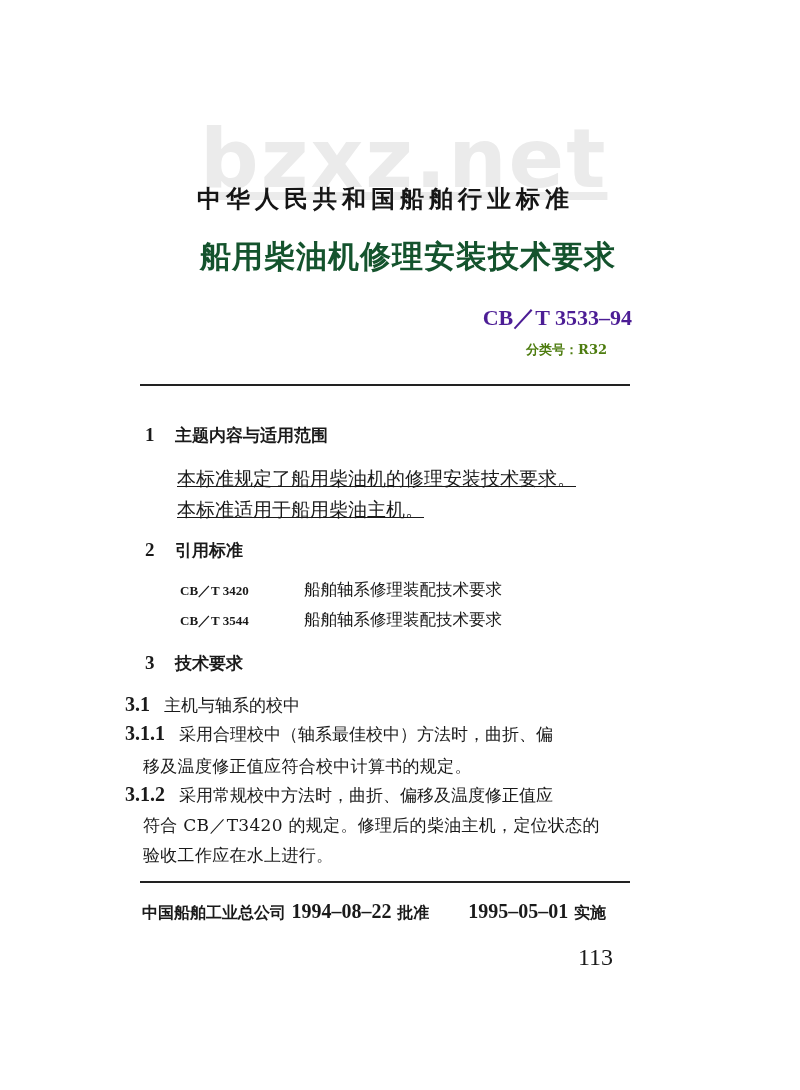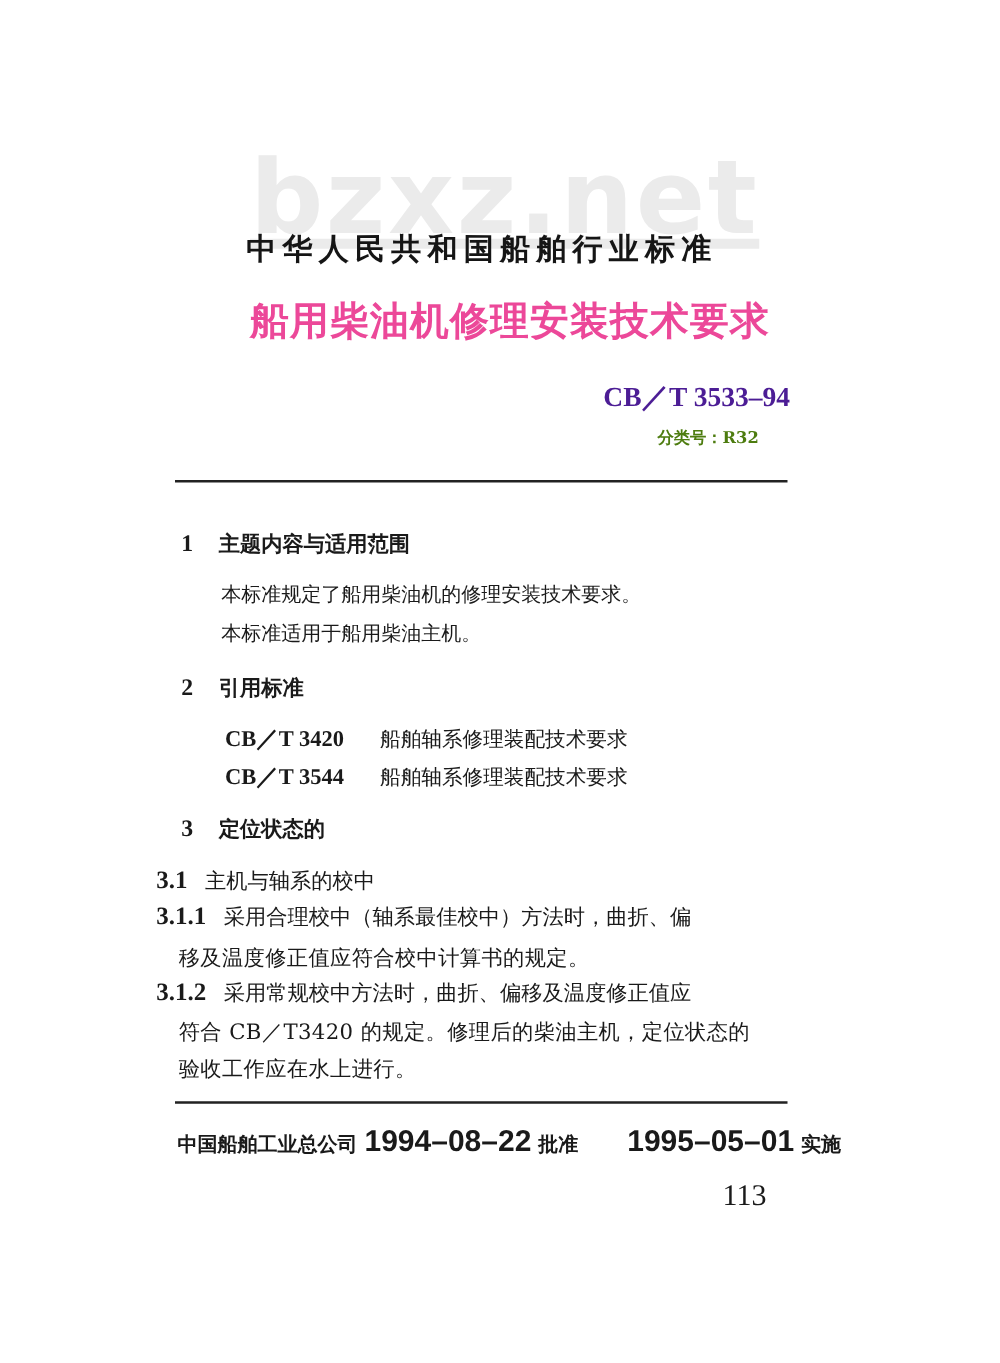--- a/index.html
+++ b/index.html
@@ -11,44 +11,44 @@
   .watermark {
     left: 200px; top: 118px; font-family: "DejaVu Sans", "Liberation Sans", sans-serif;
     font-weight: bold; font-size: 82px; color: #ebebeb; letter-spacing: 2px; line-height: 1; text-decoration: underline;
   }
   .std-header {
     left: 197px; top: 183px; font-family: Liberation Mono, monospace;
     font-weight: bold; font-size: 24px; letter-spacing: 5px; color: #151515;
   }
   .doc-title {
     left: 200px; top: 236px; font-family: "DejaVu Sans", "Liberation Sans", sans-serif;
-    font-weight: bold; font-size: 31px; letter-spacing: 1px; color: #ec4899; text-align: right;
+    font-weight: bold; font-size: 31px; letter-spacing: 1px; color: #14532d; text-align: right;
   }
   .std-number {
     right: 168px; top: 303px; font-family: "Liberation Serif", serif; font-weight: bold;
     font-size: 22px; color: #4c1d95;
   }
   .class-no {
     right: 193px; top: 341px; font-size: 13px; font-weight: bold; color: #4d7c0f;
   }
   .rule { height: 2px; background: #222; left: 140px; width: 490px; }
   .section-head {
     left: 145px; font-family: "DejaVu Sans", "Liberation Sans", sans-serif; font-weight: bold; font-size: 17px;
   }
   .section-head .num { display: inline-block; width: 30px; font-family: "Liberation Serif", serif; font-size: 19px; }
-  .body-line { left: 177px; font-size: 16px; }
+  .body-line { left: 177px; font-size: 19px; text-decoration: underline; }
   .ref-line { left: 180px; font-size: 16.5px; }
-  .ref-line .code { display: inline-block; width: 124px; font-family: "Liberation Serif", serif; font-weight: bold; font-size: 18px; }
+  .ref-line .code { display: inline-block; width: 124px; font-family: "Liberation Serif", serif; font-weight: bold; font-size: 13px; }
   .clause { left: 125px; font-size: 17px; }
   .clause .cnum { font-family: "Liberation Serif", serif; font-weight: bold; font-size: 20px; margin-right: 14px; }
   .para-line { left: 143px; font-size: 17px; letter-spacing: 0.3px; }
   .footer-line {
     left: 142px; top: 900px; font-family: "DejaVu Sans", "Liberation Sans", sans-serif; font-weight: bold; font-size: 16px;
   }
-  .footer-line .date { font-family: Liberation Sans, sans-serif; font-size: 24px; }
+  .footer-line .date { font-family: Liberation Serif, serif; font-size: 20px; }
   .page-no { left: 578px; top: 944px; font-family: "Liberation Serif", serif; font-size: 24px; }
 </style>
 </head>
 <body>
 
 <div class="abs watermark">bzxz.net</div>
 
 <div class="abs std-header">中华人民共和国船舶行业标准</div>
 <div class="abs doc-title">船用柴油机修理安装技术要求</div>
 <div class="abs std-number">CB／T 3533–94</div>
@@ -66,21 +66,21 @@
   <span class="num">2</span><span>引用标准</span>
 </div>
 <div class="abs ref-line" style="top:579px;">
   <span class="code">CB／T 3420</span><span>船舶轴系修理装配技术要求</span>
 </div>
 <div class="abs ref-line" style="top:609px;">
   <span class="code">CB／T 3544</span><span>船舶轴系修理装配技术要求</span>
 </div>
 
 <div class="abs section-head" style="top:652px;">
-  <span class="num">3</span><span>定位状态的</span>
+  <span class="num">3</span><span>技术要求</span>
 </div>
 
 <div class="abs clause" style="top:693px;">
   <span class="cnum">3.1</span><span>主机与轴系的校中</span>
 </div>
 
 <div class="abs clause" style="top:722px;">
   <span class="cnum">3.1.1</span><span>采用合理校中（轴系最佳校中）方法时，曲折、偏</span>
 </div>
 <div class="abs para-line" style="top:755px;">移及温度修正值应符合校中计算书的规定。</div>

